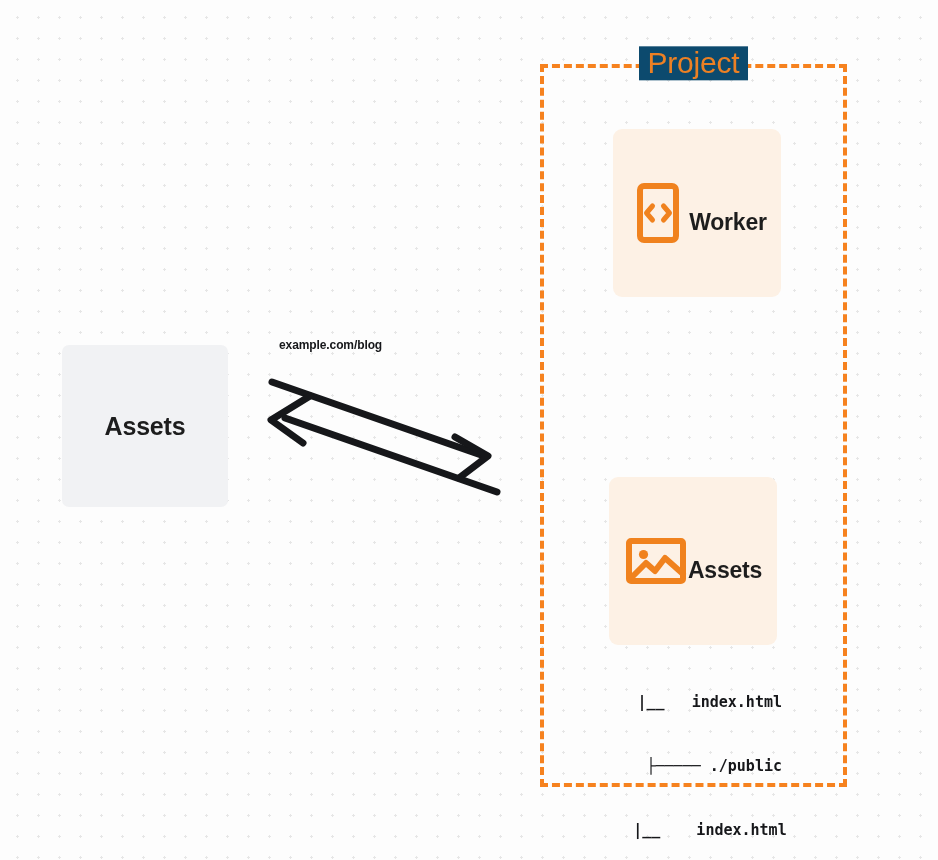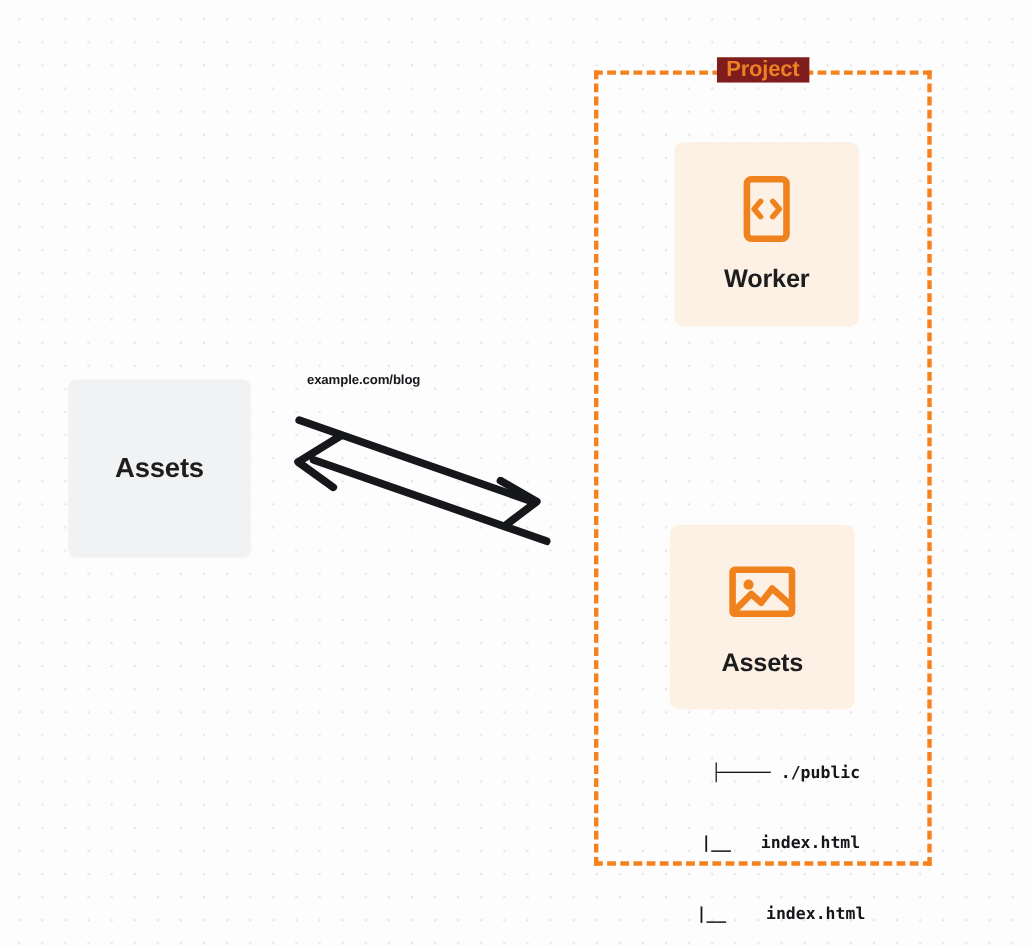--- a/index.html
+++ b/index.html
@@ -72,38 +72,37 @@
     width: 307px;
     height: 723px;
     border: 4px dashed #f6821f;
     box-sizing: border-box;
   }
   #project-group-label {
     position: absolute;
     left: 50%;
     top: -4px;
     transform: translate(-50%, -52%);
-    background: #7f1d1d;
+    background: #0c4a6e;
     padding: 0 9px;
-    font-size: 20px;
-    font-weight: bold;
+    font-size: 30px;
+    font-weight: normal;
     color: #ec8024;
     letter-spacing: -0.2px;
     white-space: nowrap;
   }
 
   
   .service-card {
     position: absolute;
     width: 168px;
     height: 168px;
     background: #fdf1e5;
     border-radius: 9px;
     display: flex;
-    flex-direction: column;
     align-items: center;
     justify-content: center;
   }
   #worker-card { left: 613px; top: 129px; }
   #assets-card { left: 609px; top: 477px; }
 
   .service-card .card-icon {
     width: 62px;
     height: 62px;
     display: block;
@@ -179,19 +178,19 @@
       <svg viewBox="0 0 64 64" xmlns="http://www.w3.org/2000/svg" width="64" height="64">
         <rect x="5" y="12" width="54" height="40" rx="2" ry="2" fill="none" stroke="#f0821e" stroke-width="6"></rect>
         <circle cx="19.5" cy="25.5" r="4.6" fill="#f0821e"></circle>
         <polyline points="8,48 22,34 31,42 41,29 59,45" fill="none" stroke="#f0821e" stroke-width="6" stroke-linecap="round" stroke-linejoin="round"></polyline>
       </svg>
     </span>
     <span class="card-label">Assets</span>
   </div>
 
   <div id="asset-file-tree">
+    <span class="tree-row">     |__   index.html</span>
     <span class="tree-row">├───── ./public</span>
-    <span class="tree-row">     |__   index.html</span>
     <span class="tree-row">     |__    index.html</span>
     
   </div>
 
 </div>
 
 </body></html>

